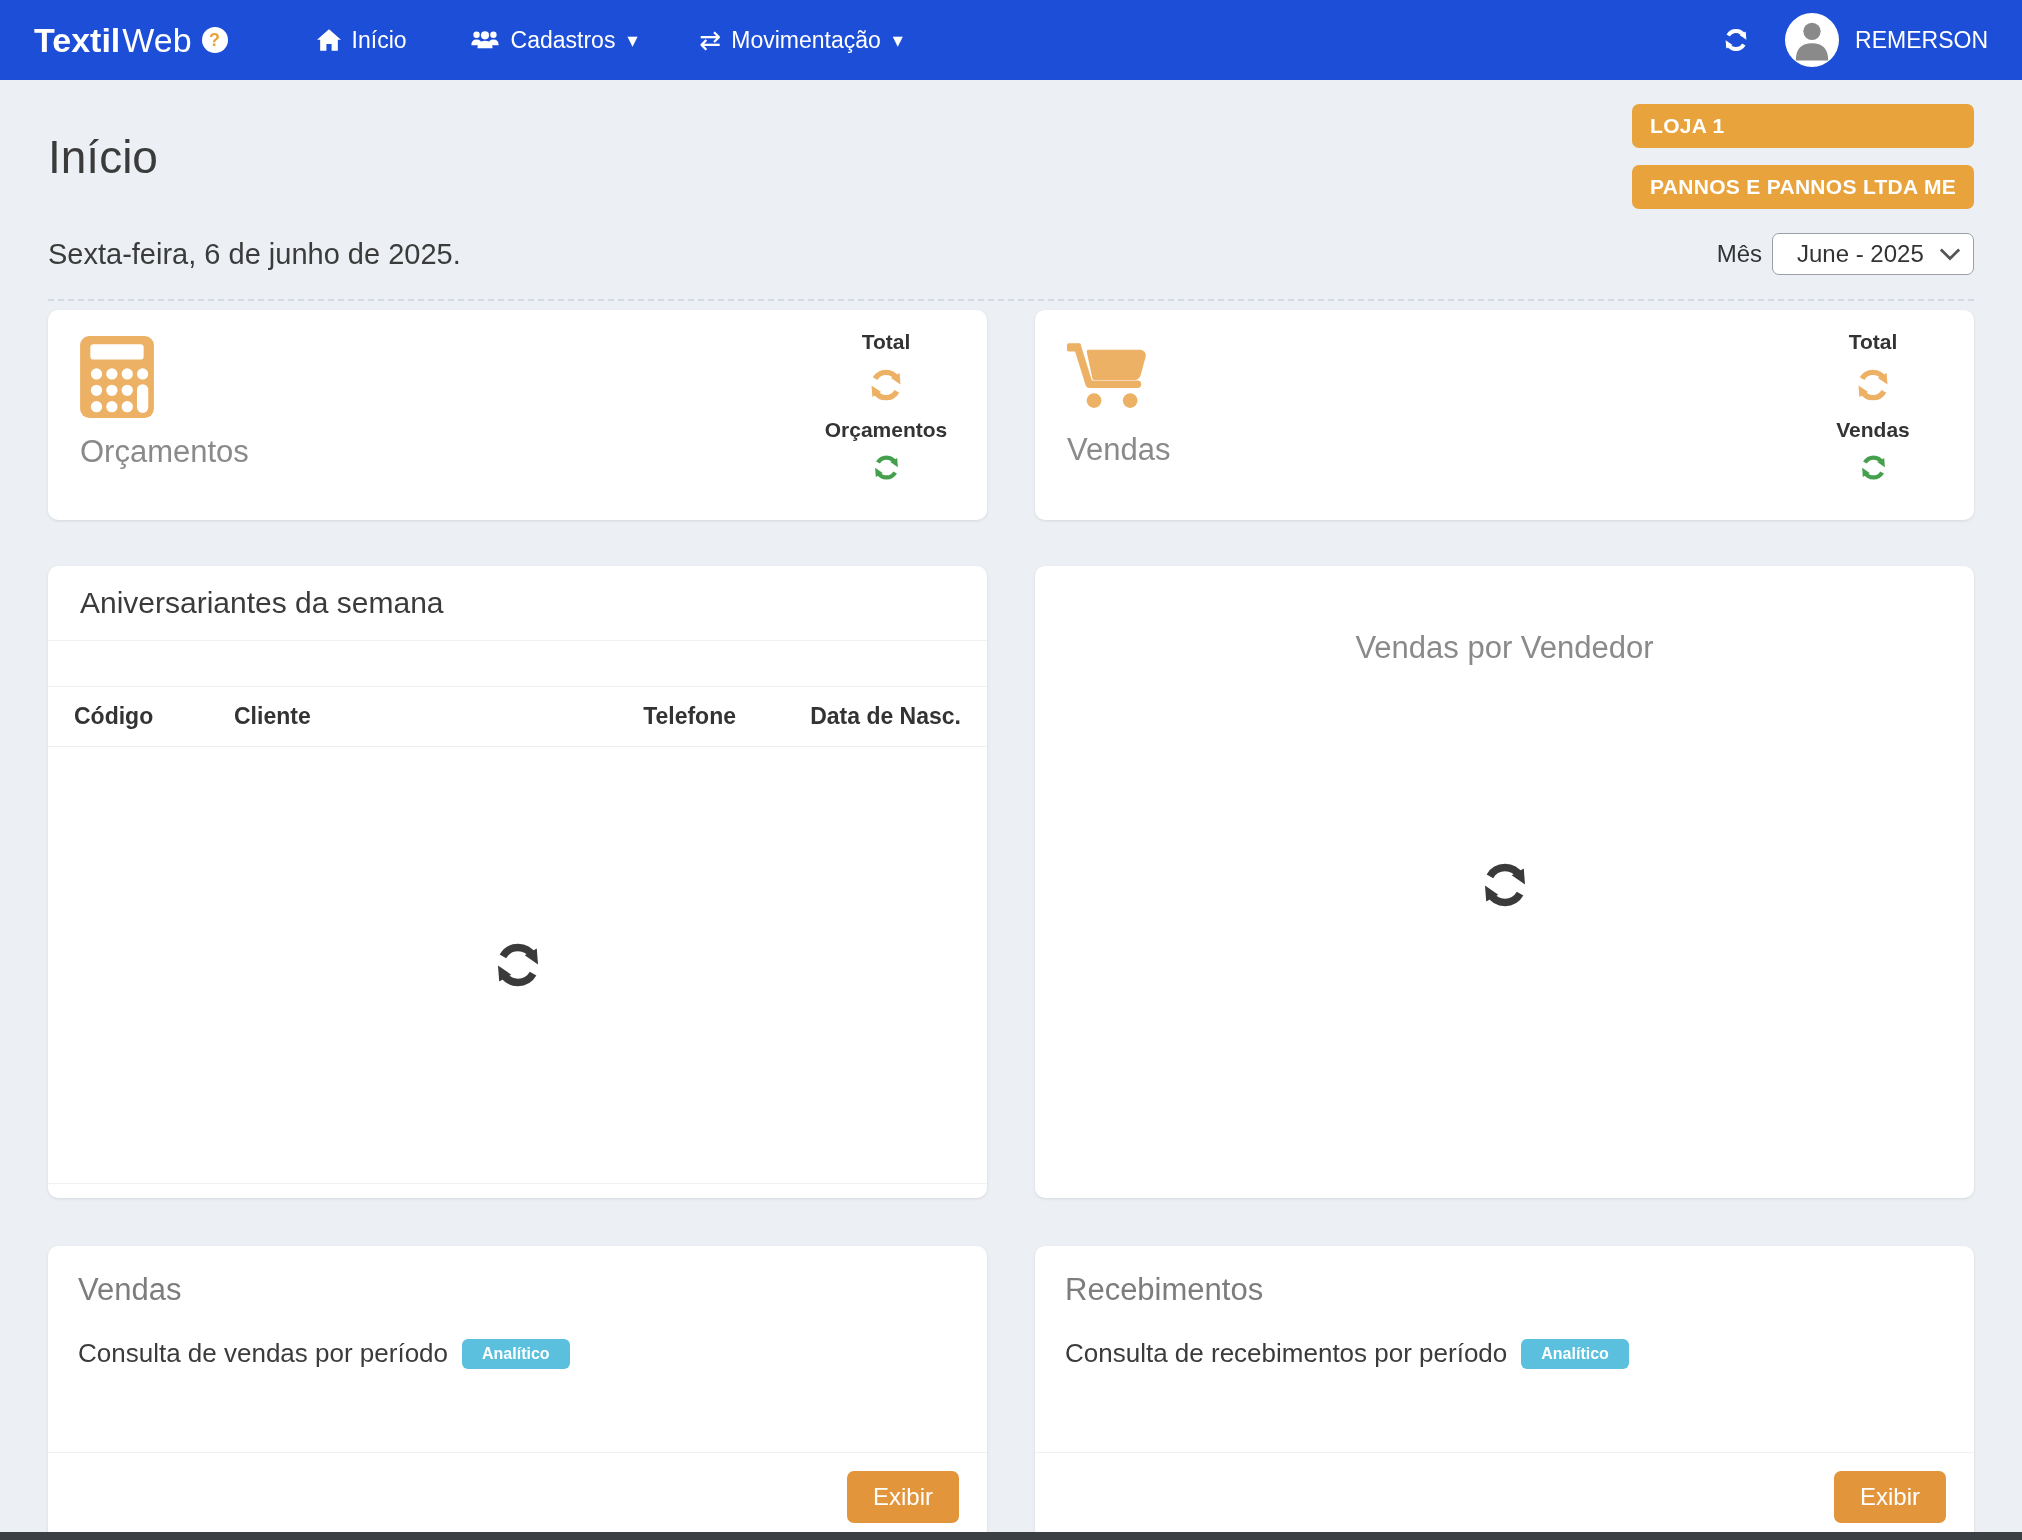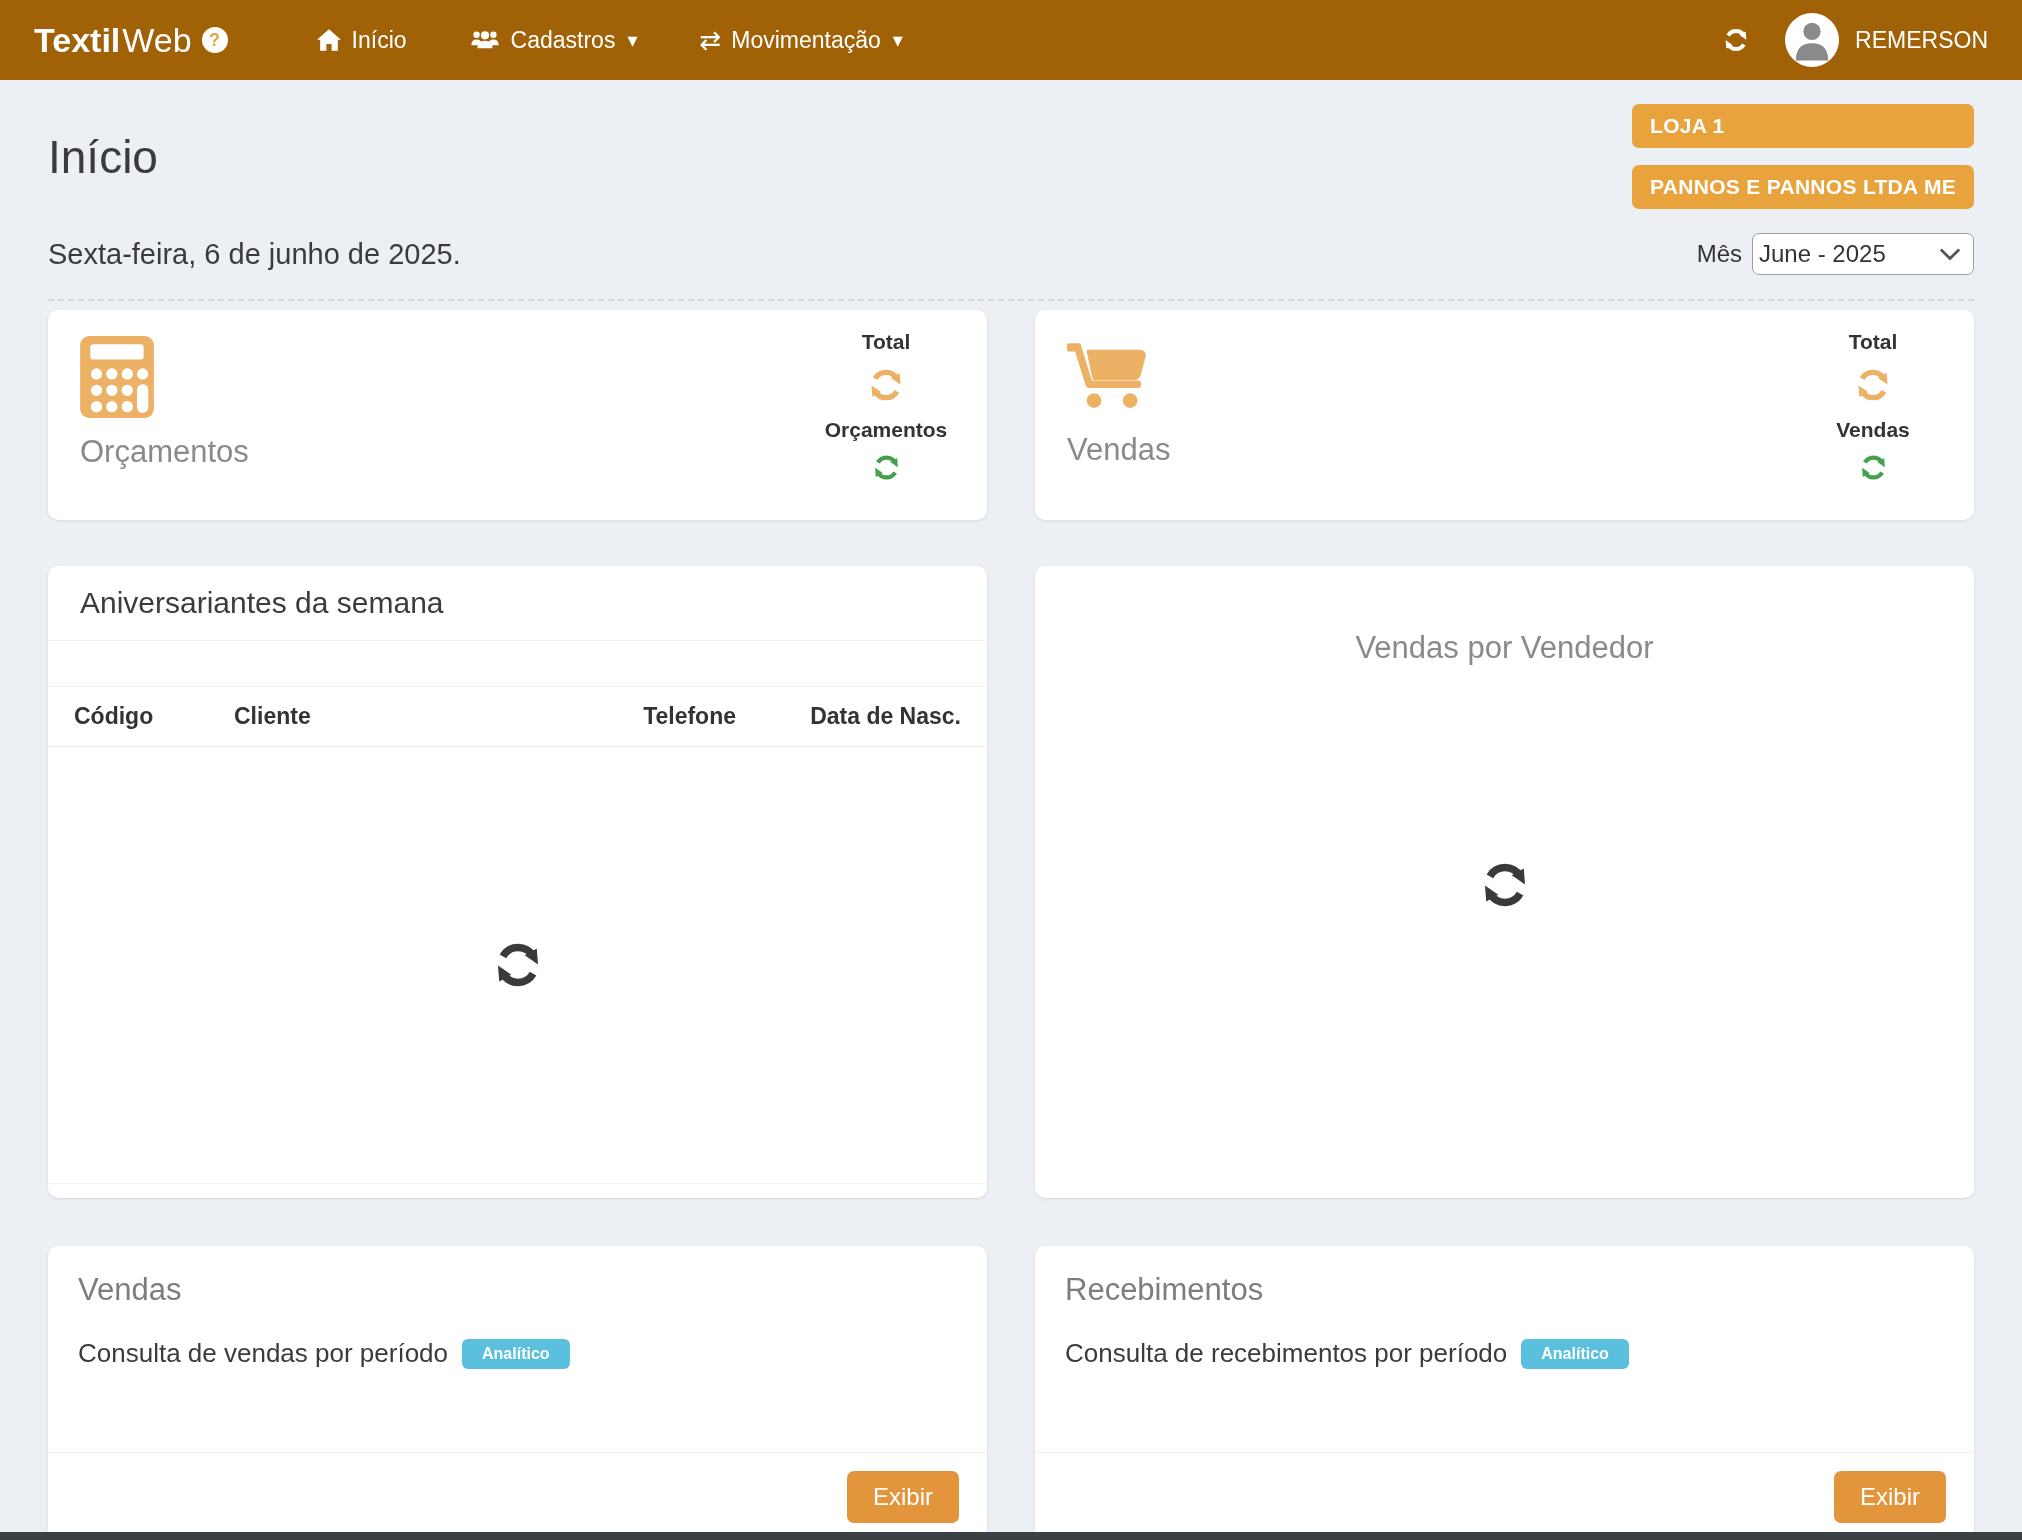--- a/index.html
+++ b/index.html
@@ -3,21 +3,21 @@
 <meta charset="utf-8">
 <style>
   * { margin:0; padding:0; box-sizing:border-box; }
   html,body { width:2022px; height:1540px; }
   body {
     font-family:"Liberation Sans","DejaVu Sans",sans-serif;
     background:#ecf0f5; color:#333; overflow:hidden; position:relative;
   }
   
   .navbar {
-    height:80px; background:#a16207; display:flex; align-items:center;
+    height:80px; background:#1d4ed8; display:flex; align-items:center;
     padding:0 34px; color:#fff;
   }
   .brand { font-size:34px; display:flex; align-items:center; gap:10px; margin-right:64px; }
   .brand .bold { font-weight:bold; }
   .brand .light { font-weight:400; margin-left:2px; }
   .help-circle {
     width:26px; height:26px; background:#fff; color:#e8a33d; border-radius:50%;
     font-size:18px; font-weight:bold; display:flex; align-items:center; justify-content:center;
   }
   .nav-items { display:flex; align-items:center; gap:14px; }
@@ -44,23 +44,23 @@
     padding:10px 18px; border-radius:7px; letter-spacing:.3px;
   }
   .date-row {
     display:flex; align-items:center; justify-content:space-between;
     margin-top:24px; padding-bottom:24px; border-bottom:2px dashed #d5dae2;
   }
   .date-text { font-size:29px; color:#3b3b3b; }
   .month-wrap { display:flex; align-items:center; gap:10px; }
   .month-label { font-size:24px; color:#333; }
   .month-select {
-    width:222px; height:42px; background:#fff; border:1px solid #9aa0a6; border-radius:7px;
+    width:202px; height:42px; background:#fff; border:1px solid #9aa0a6; border-radius:7px;
     display:flex; align-items:center; justify-content:space-between;
-    padding:0 12px 0 6px; font-size:24px; cursor:pointer;
+    padding:0 12px 0 24px; font-size:24px; cursor:pointer;
   }
   .month-select svg { width:22px; height:14px; }
 
   
   .grid { display:grid; grid-template-columns:1fr 1fr; gap:48px; padding:0 48px; }
   .card {
     background:#fff; border-radius:10px; box-shadow:0 1px 3px rgba(0,0,0,.10);
     position:relative;
   }
   .row-stats { margin-top:9px; }

